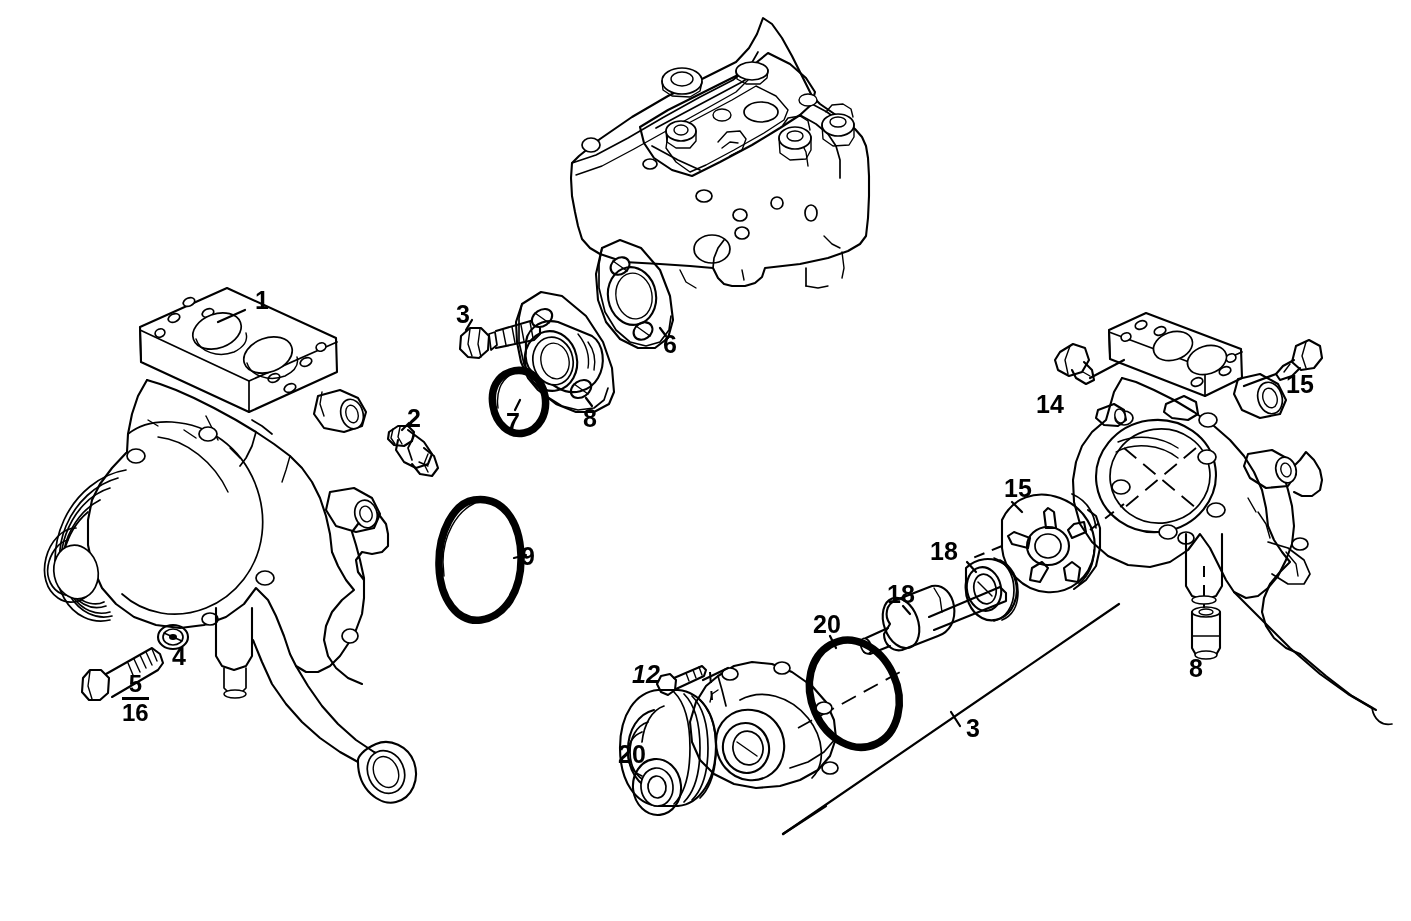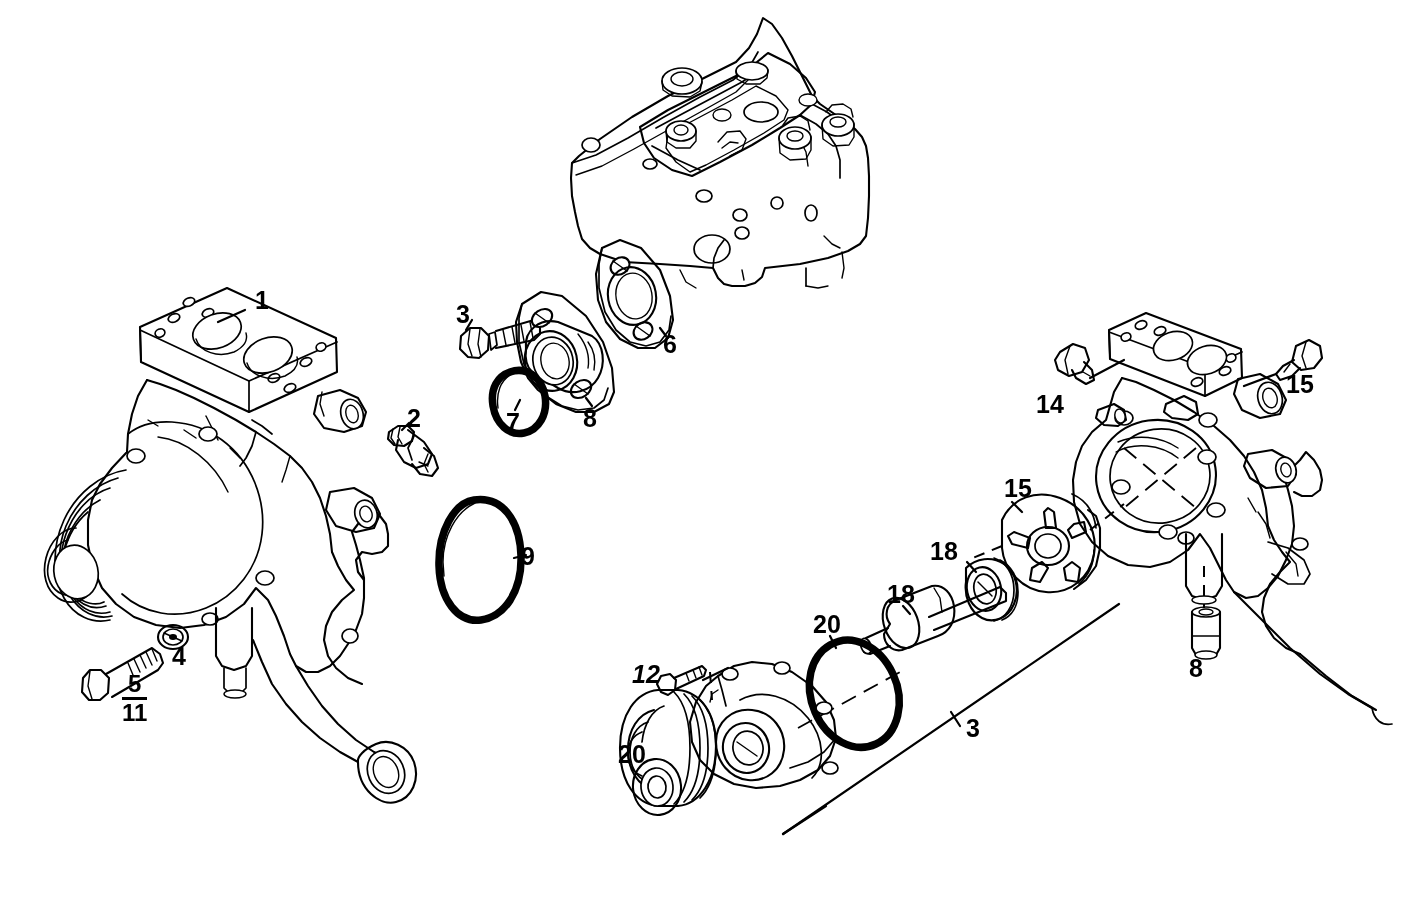--- a/index.html
+++ b/index.html
@@ -623,21 +623,21 @@
   <div class="callout" style="left:255px; top:288px;">1</div>
 
   <div class="callout" style="left:407px; top:406px;">2</div>
 
   <div class="callout" style="left:456px; top:302px;">3</div>
 
   <div class="callout" style="left:172px; top:644px;">4</div>
 
   <div class="callout frac" style="left:122px; top:672px;">
     <span class="num">5</span>
-    <span class="den">11</span>
+    <span class="den">16</span>
   </div>
 
   <div class="callout" style="left:663px; top:332px;">6</div>
 
   <div class="callout" style="left:506px; top:410px;">7</div>
 
   <div class="callout" style="left:583px; top:406px;">8</div>
 
   <div class="callout" style="left:521px; top:544px;">9</div>
 

